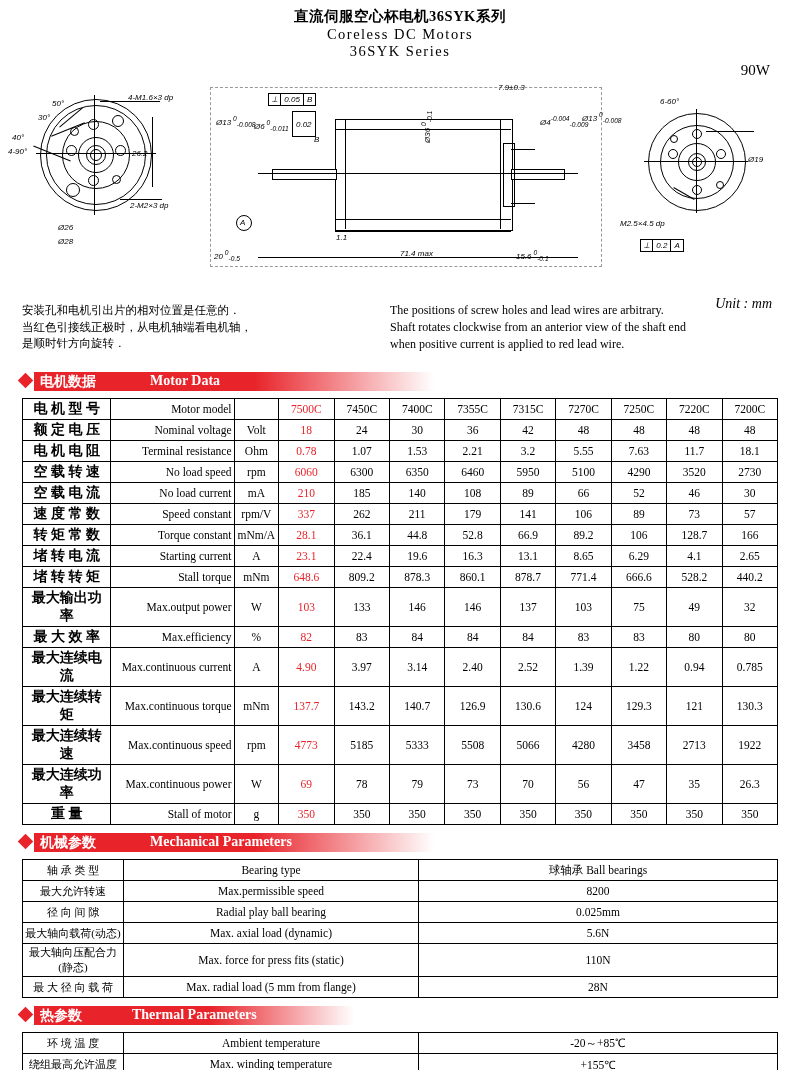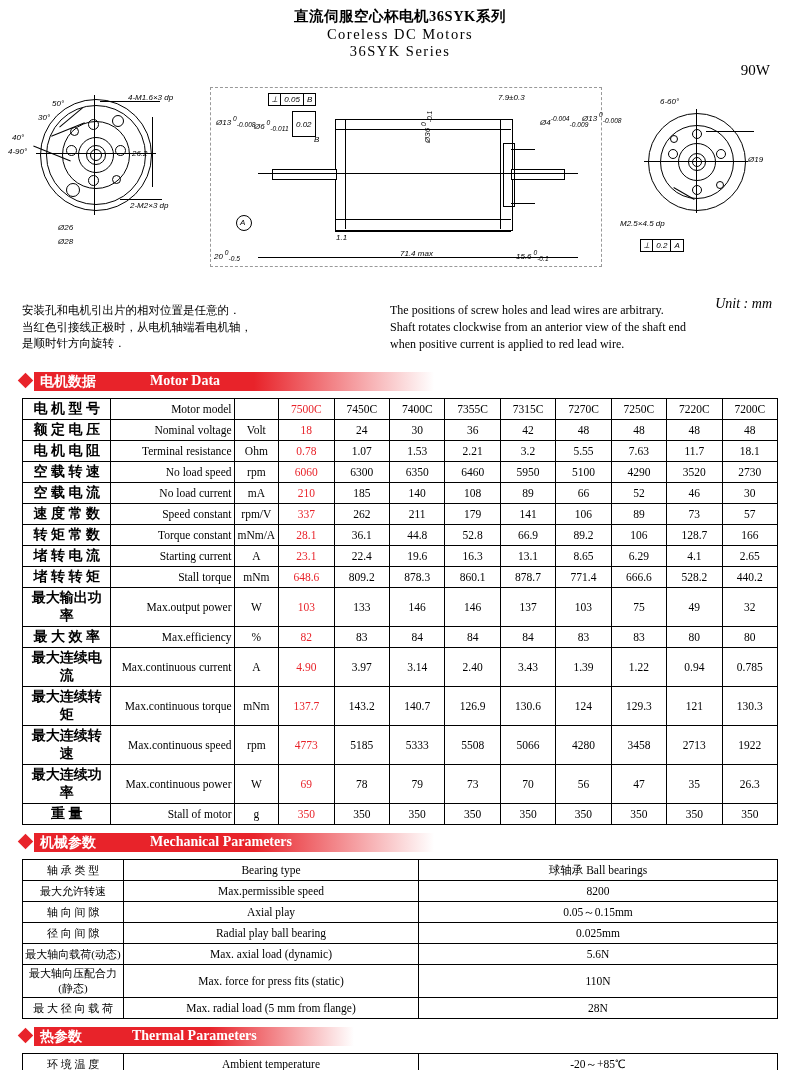--- a/index.html
+++ b/index.html
@@ -150,21 +150,21 @@
           <span>0.2</span>
           <span>A</span>
         </div>
 
       <div class="rect" style="left:236px;top:144px;width:14px;height:14px;border-radius:50%;font-size:8px;"></div>
       <div class="dim" style="left:240px;top:147px;">A</div>
       <div class="dim" style="left:314px;top:64px;">B</div>
 
       <div class="dim" style="left:216px;top:44px;">Ø13<sup>&nbsp;0</sup><sub>-0.008</sub></div>
       <div class="dim" style="left:254px;top:48px;">Ø6<sup>&nbsp;0</sup><sub>-0.011</sub></div>
-      <div class="dim" style="left:498px;top:22px;text-align:center;">7.9±0.3</div>
+      <div class="dim" style="left:498px;top:12px;text-align:center;">7.9±0.3</div>
       <div class="dim" style="left:540px;top:44px;">Ø4<sup>-0.004</sup><sub>-0.009</sub></div>
       <div class="dim" style="left:582px;top:40px;">Ø13<sup>&nbsp;0</sup><sub>-0.008</sub></div>
       <div class="dim" style="left:420px;top:72px;transform:rotate(-90deg);transform-origin:left top;">Ø36<sup>&nbsp;0</sup><sub>-0.1</sub></div>
       <div class="dim" style="left:336px;top:162px;">1.1</div>
       <div class="dim" style="left:400px;top:178px;">71.4 max</div>
       <div class="dim" style="left:214px;top:178px;">20<sup>&nbsp;0</sup><sub>-0.5</sub></div>
       <div class="dim" style="left:516px;top:178px;">15.6<sup>&nbsp;0</sup><sub>-0.1</sub></div>
 
       <div class="ln" style="left:258px;top:186px;width:320px;height:1px;"></div>
       <div class="ln" style="left:335px;top:160px;width:176px;height:1px;"></div>
@@ -363,21 +363,21 @@
           <td class="tv">80</td>
         </tr>
         <tr>
           <td class="tcn">最大连续电流</td>
           <td class="ten">Max.continuous current</td>
           <td class="tunit">A</td>
           <td class="tv red">4.90</td>
           <td class="tv">3.97</td>
           <td class="tv">3.14</td>
           <td class="tv">2.40</td>
-          <td class="tv">3.43</td>
+          <td class="tv">2.52</td>
           <td class="tv">1.39</td>
           <td class="tv">1.22</td>
           <td class="tv">0.94</td>
           <td class="tv">0.785</td>
         </tr>
         <tr>
           <td class="tcn">最大连续转矩</td>
           <td class="ten">Max.continuous torque</td>
           <td class="tunit">mNm</td>
           <td class="tv red">137.7</td>
@@ -448,25 +448,20 @@
           <td class="m-cn">轴 承 类 型</td>
           <td class="m-en">Bearing type</td>
           <td class="m-val">球轴承  Ball bearings</td>
         </tr>
         <tr>
           <td class="m-cn">最大允许转速</td>
           <td class="m-en">Max.permissible speed</td>
           <td class="m-val">8200</td>
         </tr>
         <tr>
-          <td class="m-cn">轴 向 间 隙</td>
-          <td class="m-en">Axial play</td>
-          <td class="m-val">0.05～0.15mm</td>
-        </tr>
-        <tr>
           <td class="m-cn">径 向 间 隙</td>
           <td class="m-en">Radial play ball bearing</td>
           <td class="m-val">0.025mm</td>
         </tr>
         <tr>
           <td class="m-cn">最大轴向载荷(动态)</td>
           <td class="m-en">Max. axial load (dynamic)</td>
           <td class="m-val">5.6N</td>
         </tr>
         <tr>

